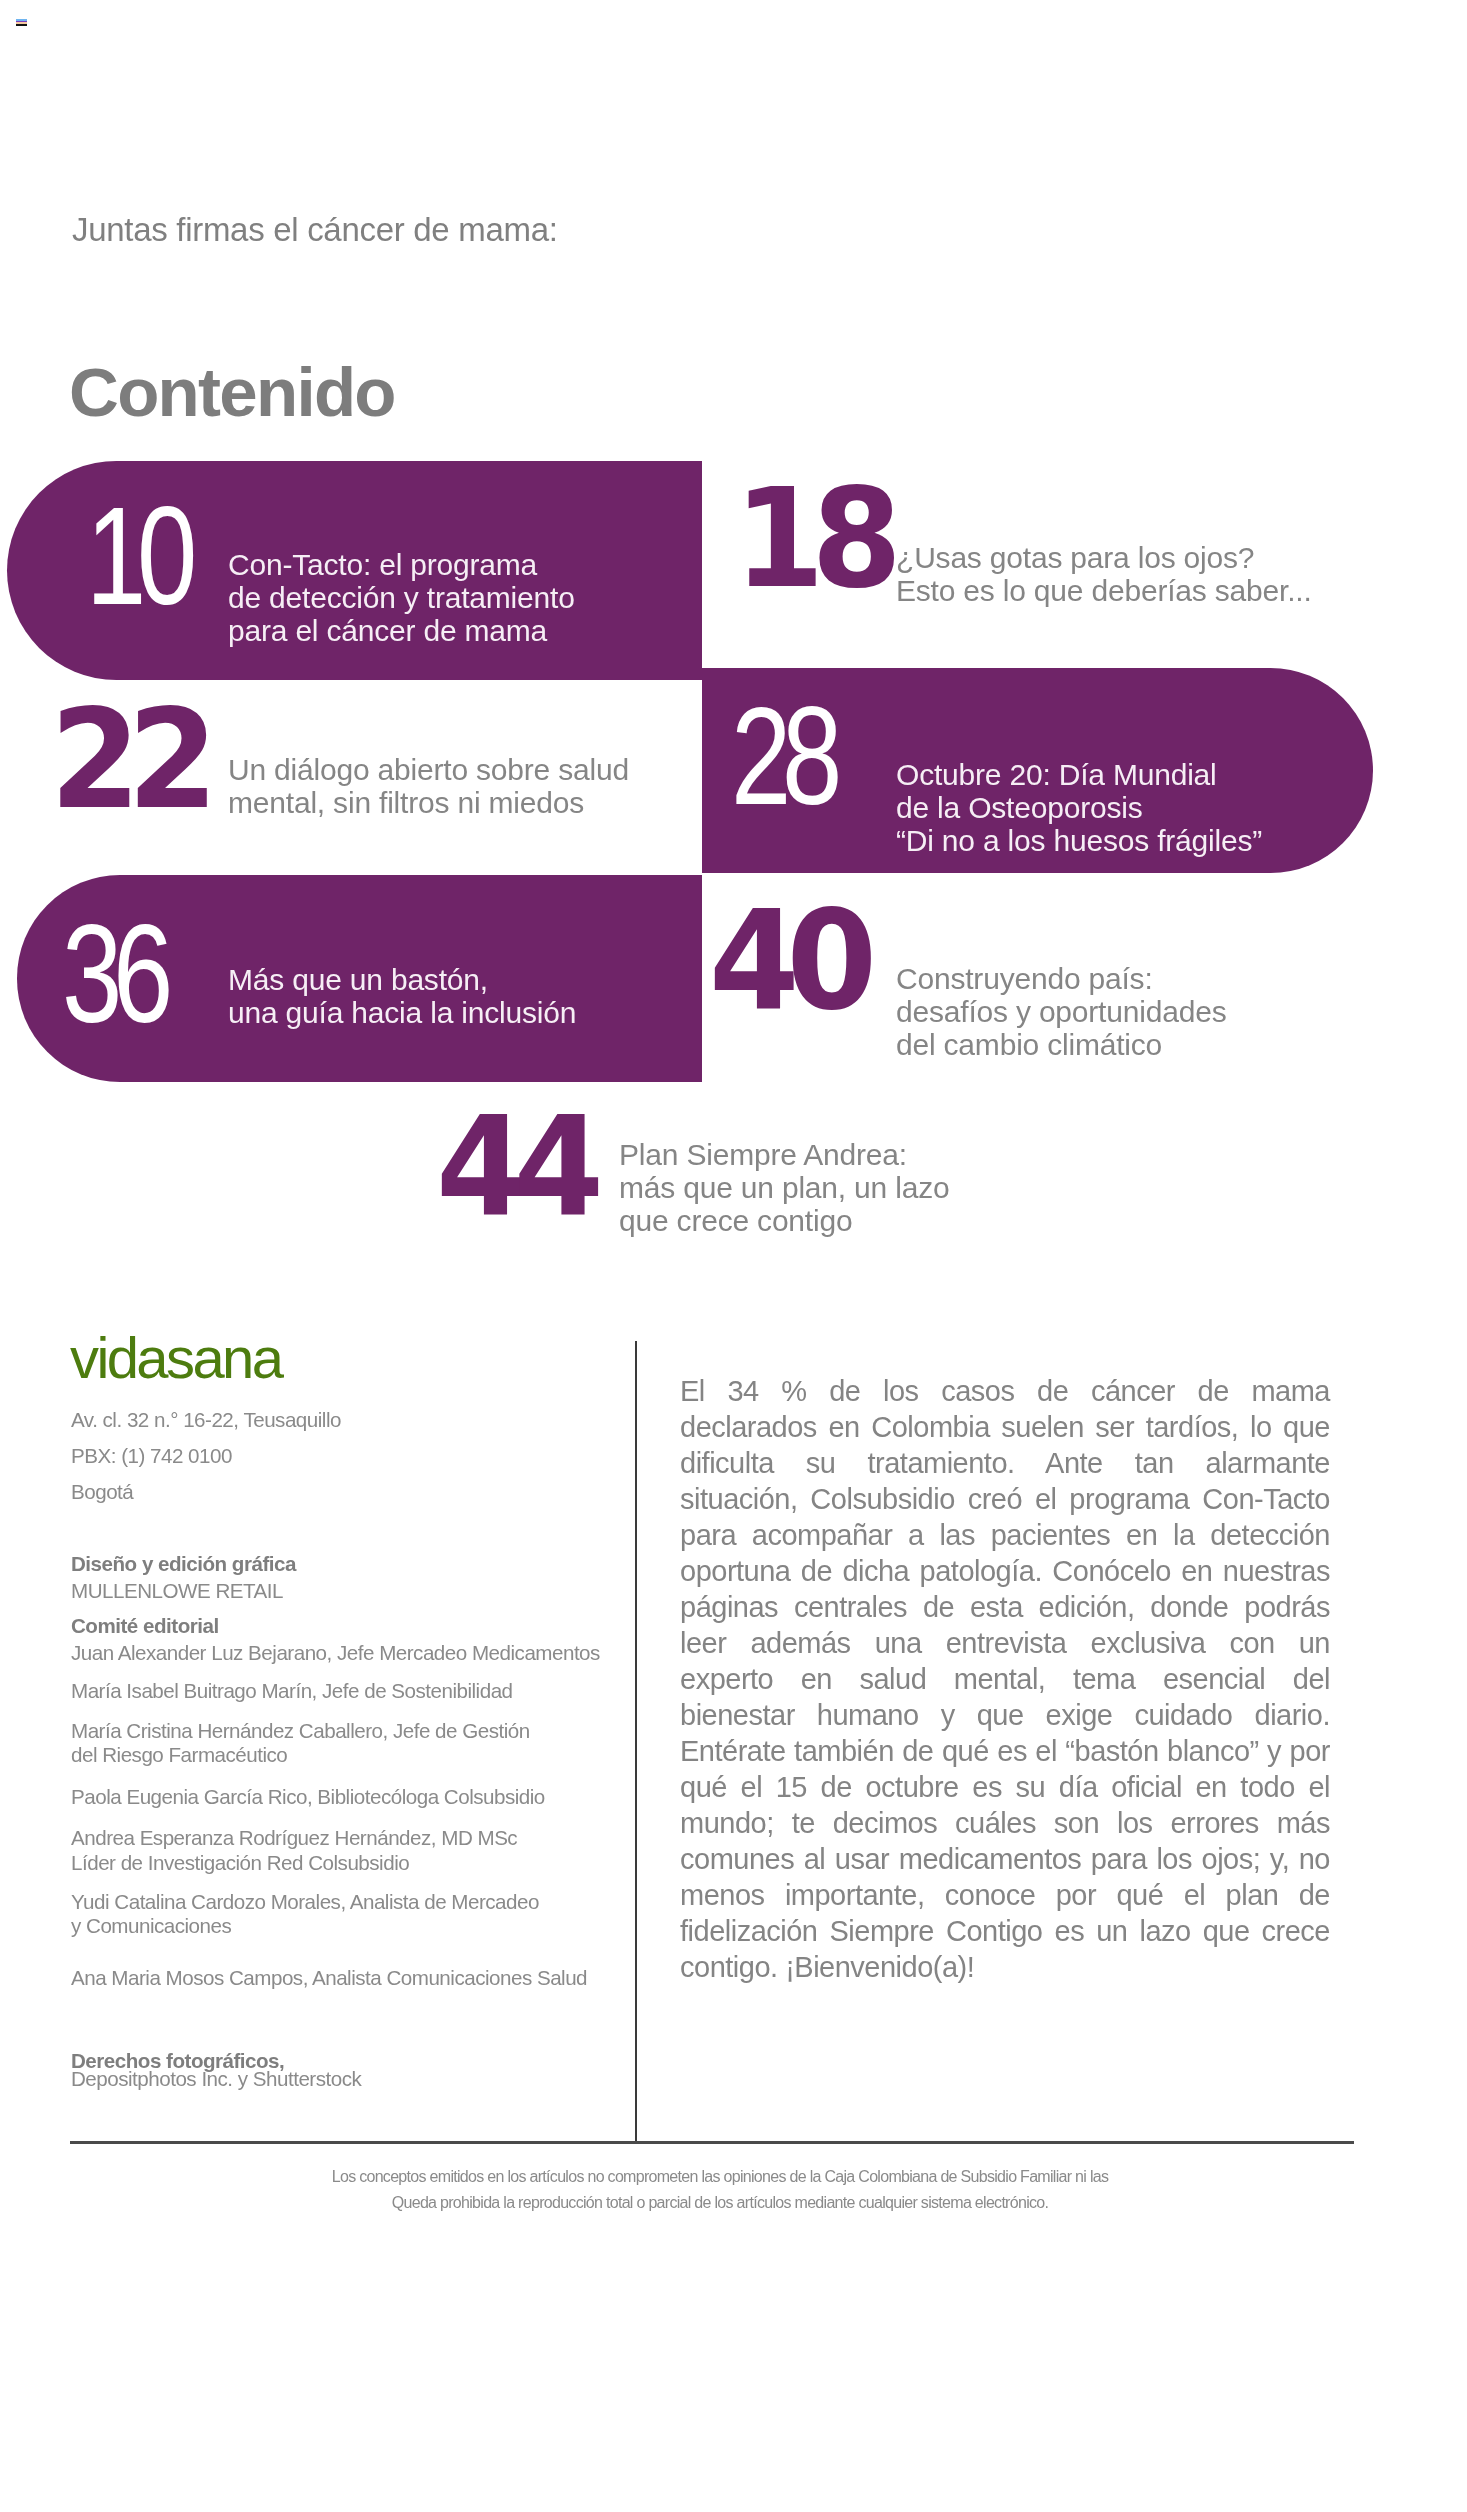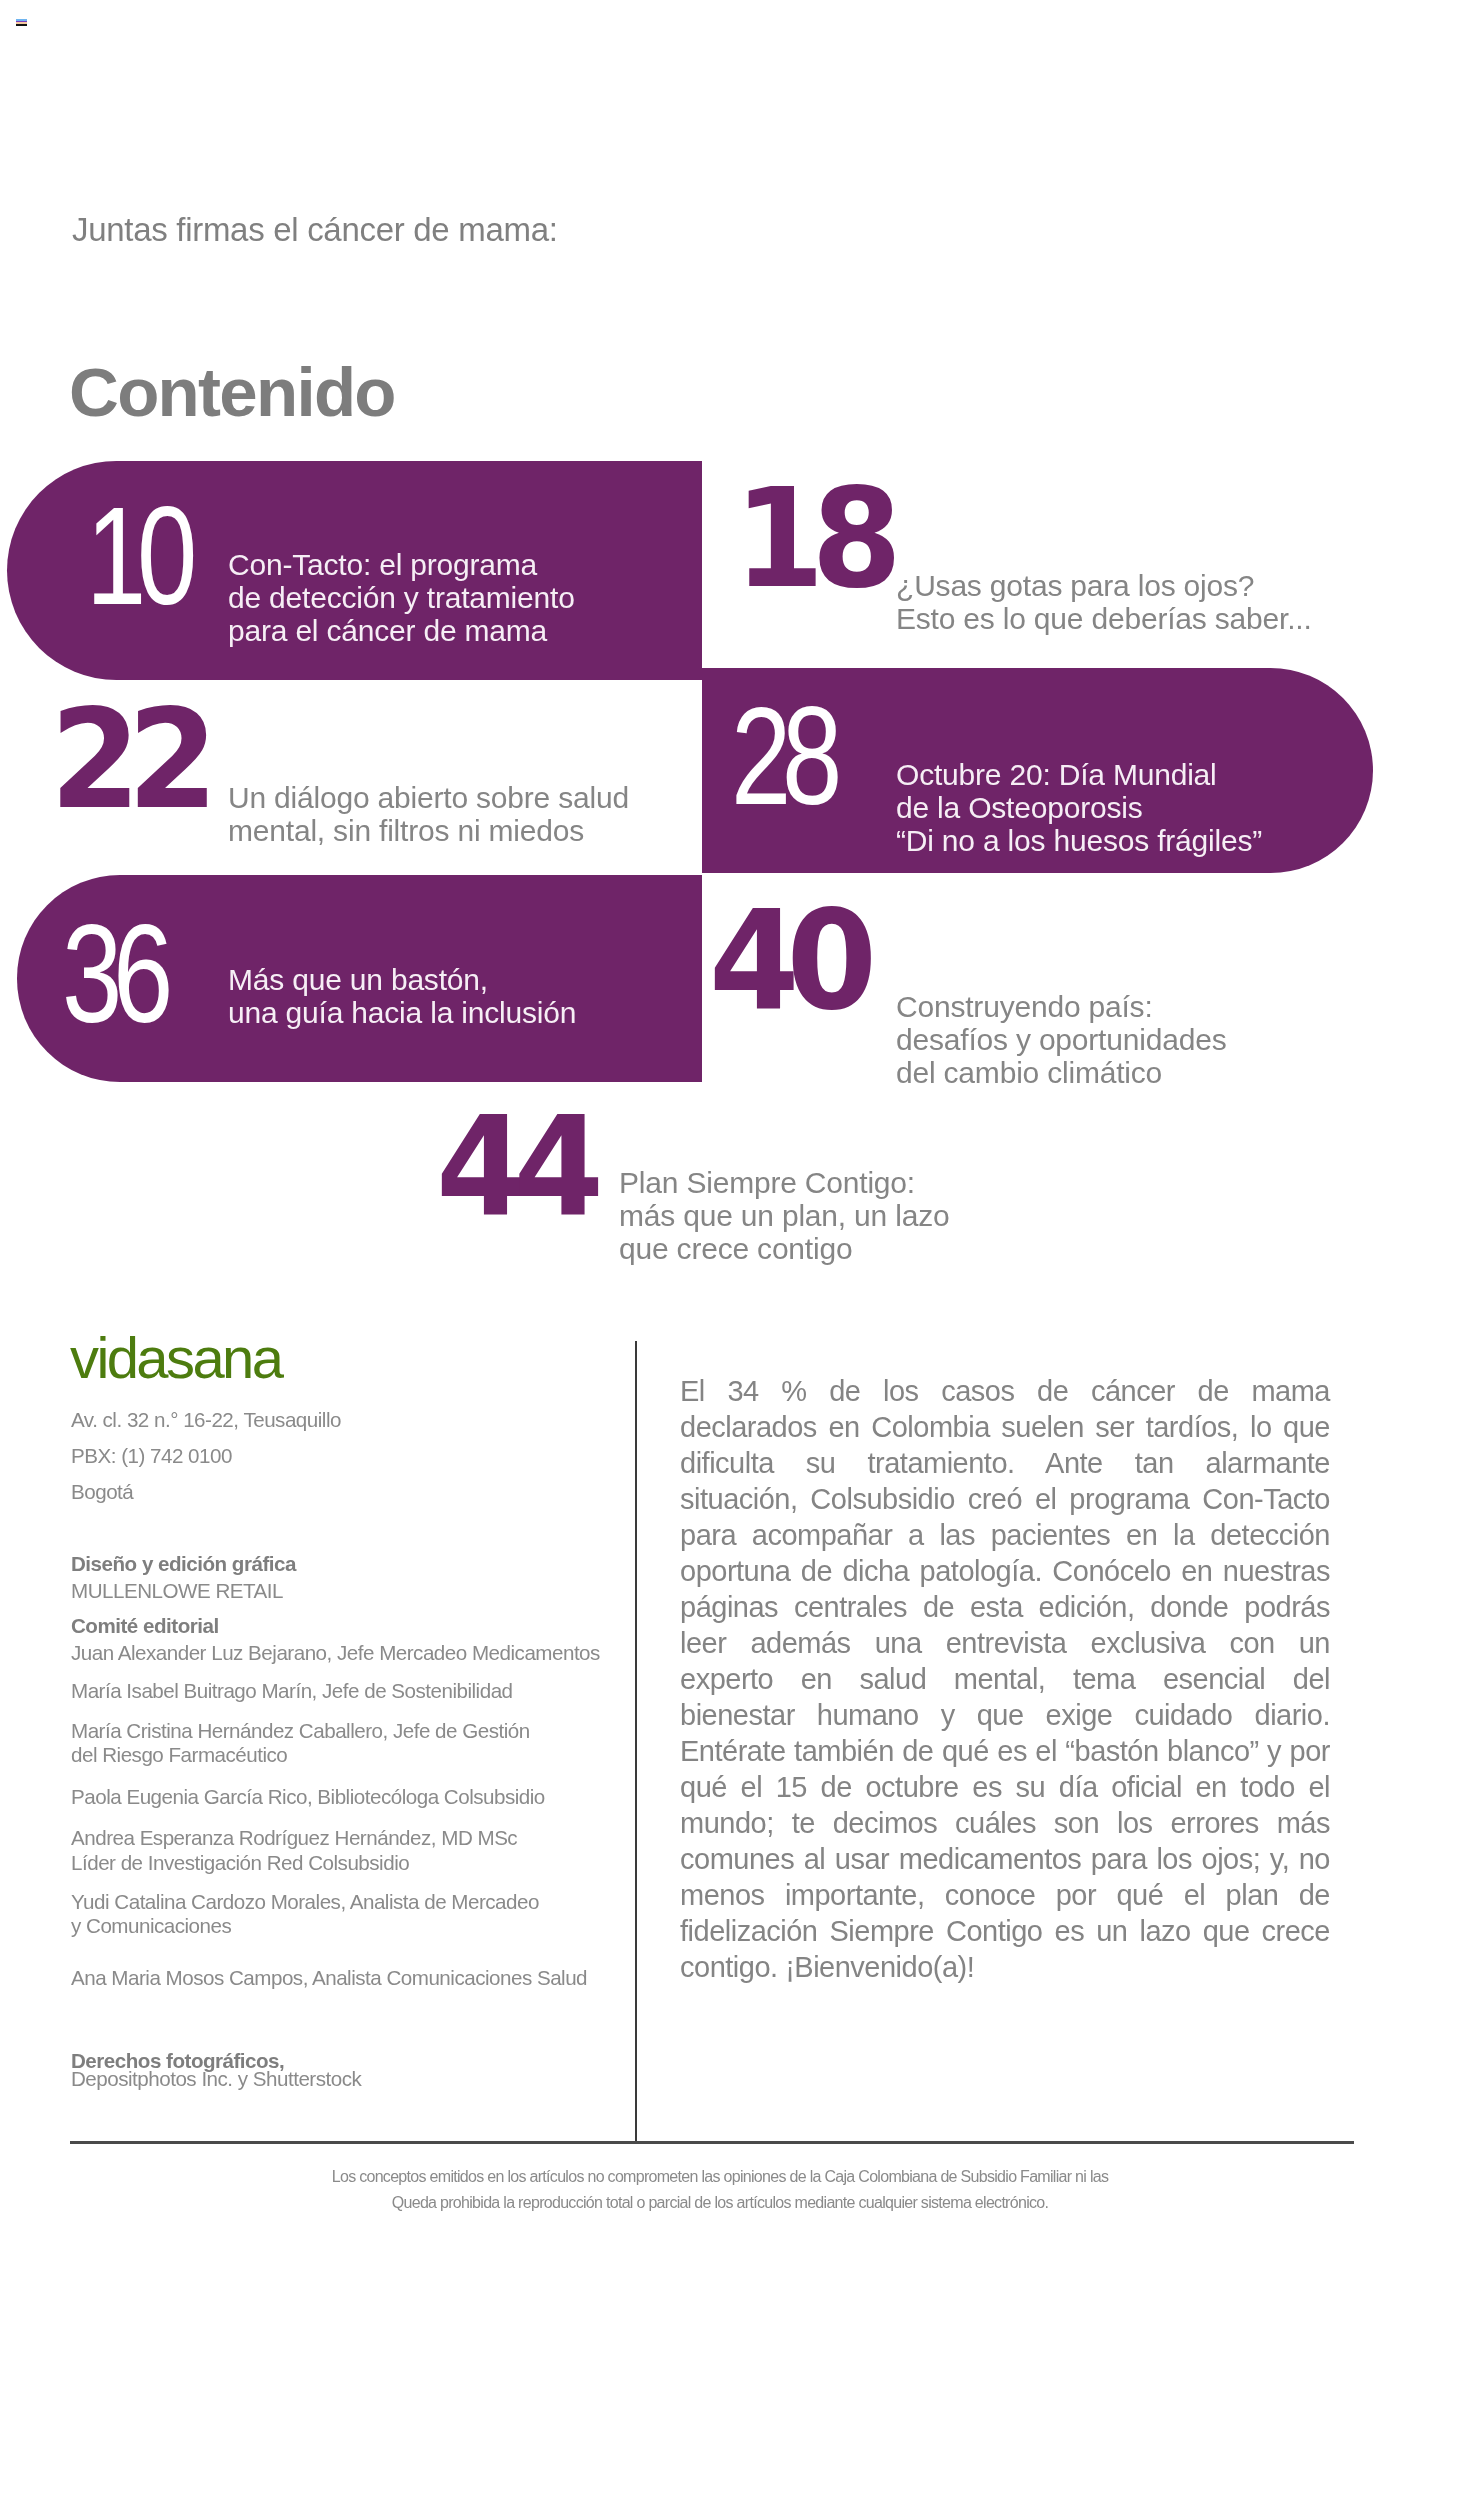--- a/index.html
+++ b/index.html
@@ -16,21 +16,21 @@
     .pill-1 { left: 6.9px; top: 461px; width: 695px; height: 219px; border-radius: 110px 0 0 110px; }
     .pill-2 { left: 702px; top: 668px; width: 671px; height: 205px; border-radius: 0 103px 103px 0; }
     .pill-3 { left: 17px; top: 875px; width: 685px; height: 207px; border-radius: 103px 0 0 103px; }
 
     .num { position: absolute; line-height: 1; font-family: "DejaVu Sans", sans-serif; }
     .num-thin { color: #ffffff; font-weight: 200; font-size: 139px; letter-spacing: -12px; transform: scaleX(0.78); transform-origin: left top; font-family: "Liberation Sans", sans-serif; }
     .num-bold { color: #6f2468; font-weight: 700; font-size: 137px; letter-spacing: -13.7px; transform: scaleX(0.95); transform-origin: left top; }
 
     .item-text { position: absolute; font-size: 30px; line-height: 33px; white-space: nowrap; letter-spacing: -0.2px; }
     .item-text.light { color: #f6eef5; }
-    .item-text.gray { color: #858585; margin-top: 28px; }
+    .item-text.gray { color: #858585; }
     .item-text span { display: block; }
 
     .logo { left: 70px; top: 1323px; font-size: 58px; color: #4d7c0f; letter-spacing: -2.6px; font-weight: 400; line-height: 69px; }
     .credits { left: 71px; top: 1407px; width: 558px; font-size: 20.6px; color: #8a8a8a; letter-spacing: -0.5px; }
     .credits .line { position: absolute; left: 0; white-space: nowrap; line-height: 25px; }
     .credits .bold { font-weight: 700; color: #7e7e7e; }
 
     .vline { left: 635px; top: 1341px; width: 1.7px; height: 802px; background: #3a3a3a; }
     .hline { left: 70px; top: 2141px; width: 1284px; height: 2.6px; background: #4a4a4a; }
 
@@ -92,21 +92,21 @@
 
 <div class="num num-bold" style="left:709px; top:892px;">40</div>
 <div class="item-text gray" style="left:896px; top:962px;">
   <span>Construyendo país:</span>
   <span>desafíos y oportunidades</span>
   <span>del cambio climático</span>
 </div>
 
 <div class="num num-bold" style="left:436px; top:1098px;">44</div>
 <div class="item-text gray" style="left:619px; top:1138px;">
-  <span>Plan Siempre Contigo:</span>
+  <span>Plan Siempre Andrea:</span>
   <span>más que un plan, un lazo</span>
   <span>que crece contigo</span>
 </div>
 
 <div class="abs logo">vidasana</div>
 <div class="abs credits">
   <div class="line" style="top:0px;">Av. cl. 32 n.° 16-22, Teusaquillo</div>
   <div class="line" style="top:36px;">PBX: (1) 742 0100</div>
   <div class="line" style="top:72px;">Bogotá</div>
   <div class="line bold" style="top:144px;">Diseño y edición gráfica</div>

